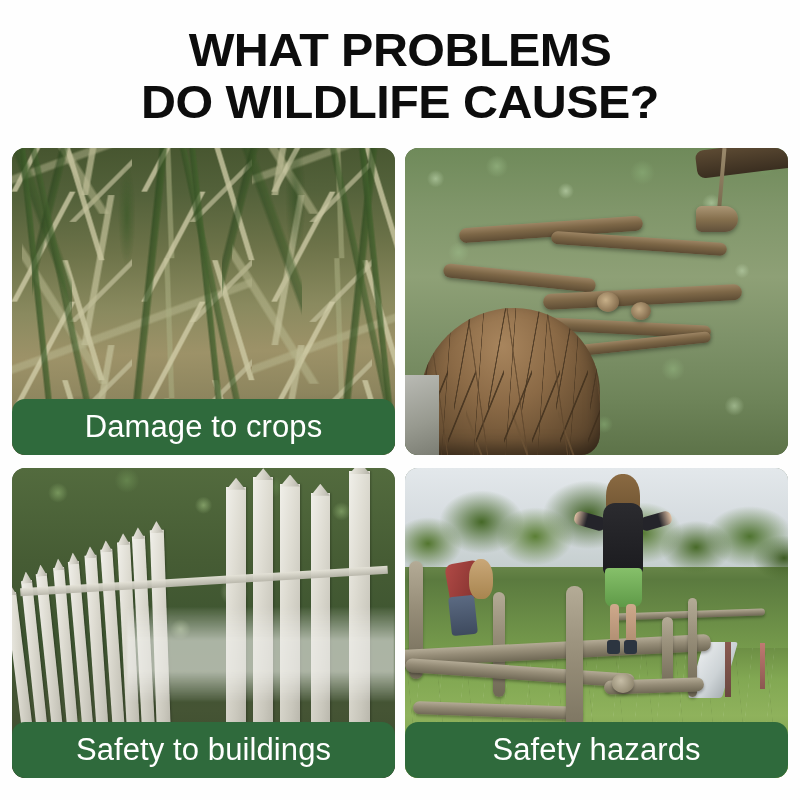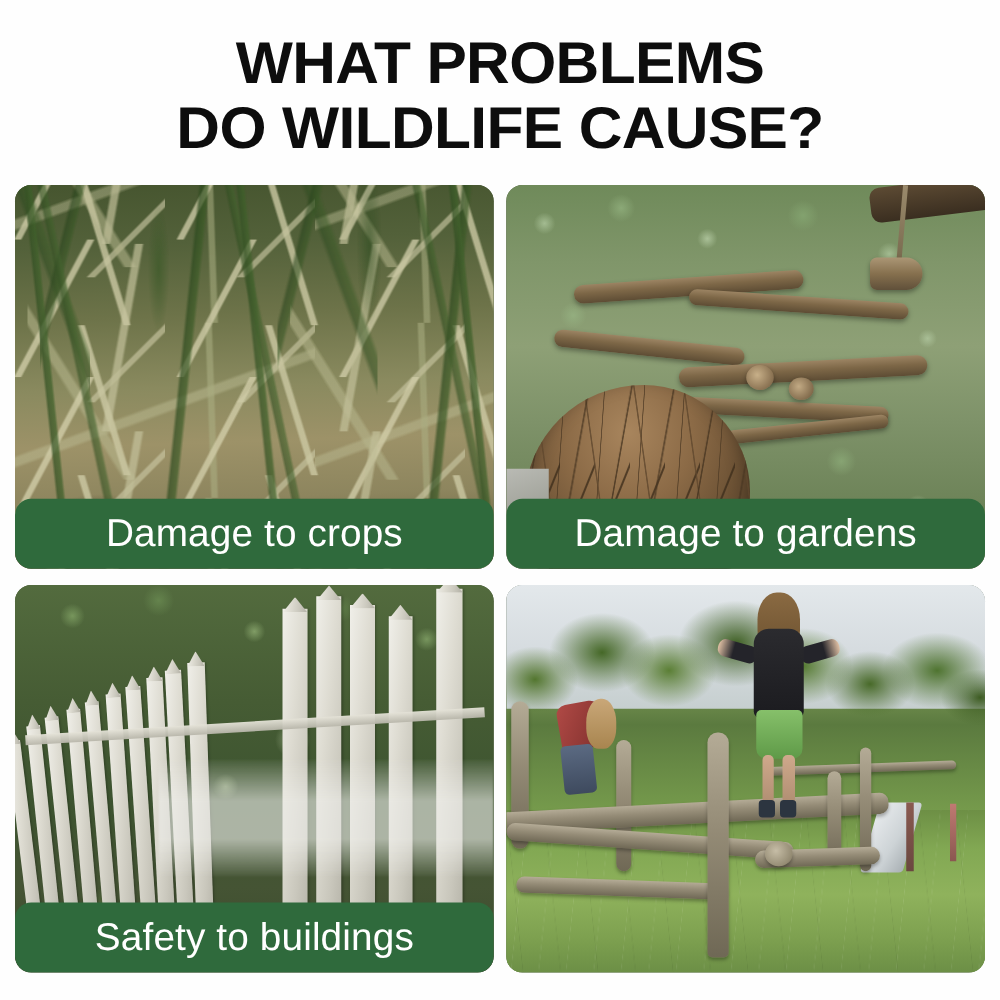--- a/index.html
+++ b/index.html
@@ -444,23 +444,20 @@
             <i class="l3"></i>
           <i class="l4"></i>
             <i class="l5"></i>
             <i class="l6"></i>
           <i class="stump"></i>
             <i class="cut1"></i>
             <i class="cut2"></i>
         </div>
         <div class="rootball"></div>
         <div class="stone"></div>
-      </div>
-      <div class="caption">
-        <span class="caption-text">Damage to gardens</span>
       </div>
     </div>
 
     <div class="tile">
       <div class="tile-photo ph-fence">
         <div class="brush"></div>
         <div class="pickets">
           <b style="left:1%;  width:3.0%; height:58%; transform:rotate(-7deg);"></b>
           <b style="left:5%;  width:3.0%; height:62%; transform:rotate(-6deg);"></b>
           <b style="left:9%;  width:3.0%; height:64%; transform:rotate(-6deg);"></b>
@@ -516,16 +513,19 @@
           <div class="arm-r"></div>
           <div class="hair"></div>
           <div class="torso"></div>
           <div class="shorts"></div>
           <div class="leg a"></div>
           <div class="leg b"></div>
           <div class="shoe a"></div>
           <div class="shoe b"></div>
         </div>
       </div>
+      <div class="caption">
+        <span class="caption-text">Safety hazards</span>
+      </div>
     </div>
 
   </div>
 </div>
 
 </body></html>

